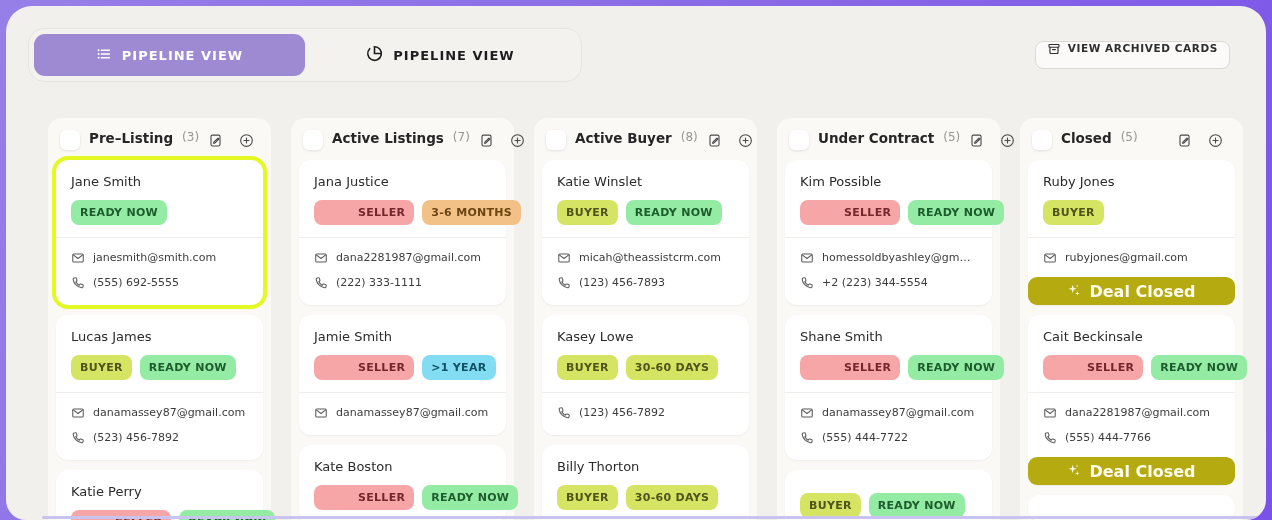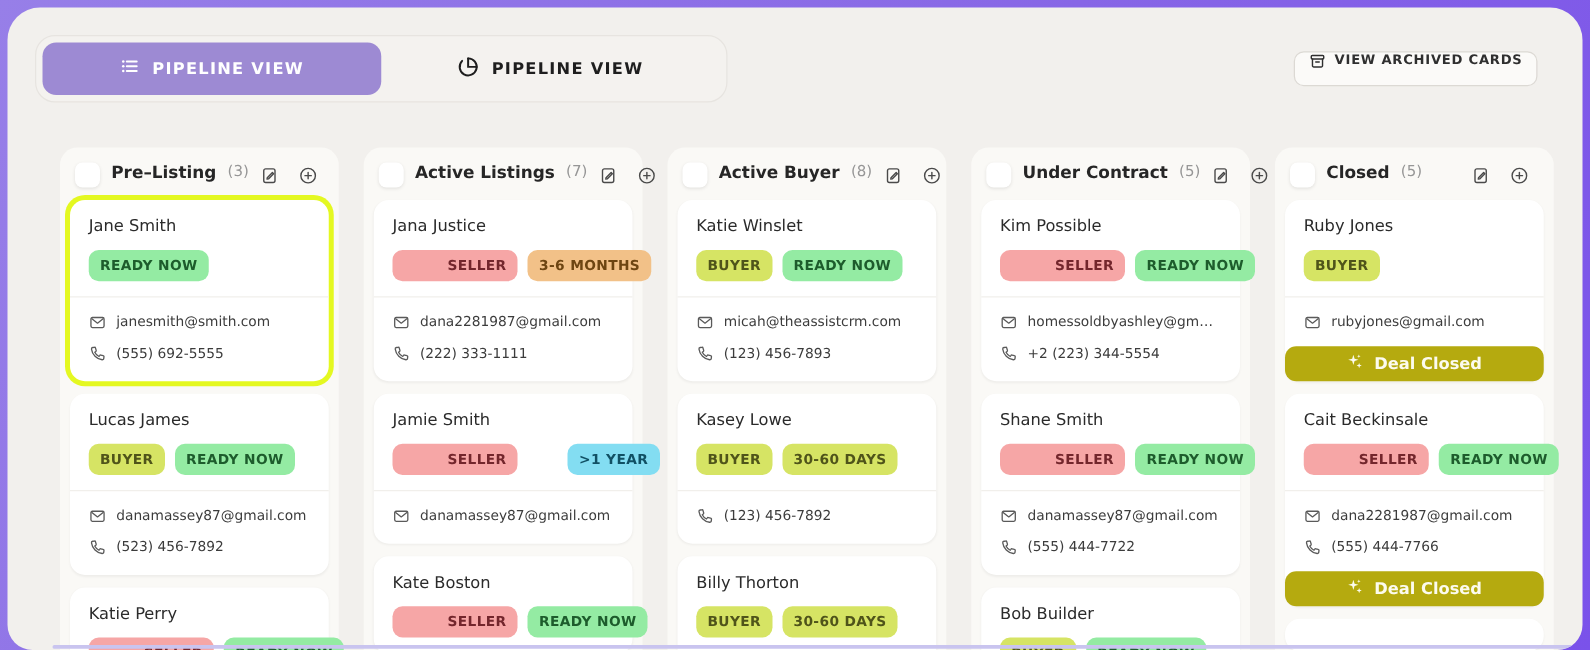--- a/index.html
+++ b/index.html
@@ -40,30 +40,30 @@
   
   .card { background: #fff; border-radius: 12px; padding: 13px 15px; margin-bottom: 10px; box-shadow: 0 1px 2px rgba(20,20,20,0.05); cursor: pointer; }
   .card.highlighted { box-shadow: 0 0 0 4px #e4f821; }
   .card-name { font-size: 13px; font-weight: normal; color: #2b2b2b; line-height: 17px; }
   .tags { display: flex; gap: 8px; margin-top: 10px; }
   .tag { font-size: 11px; font-weight: bold; letter-spacing: 0.3px; padding: 6px 9px; border-radius: 8px; white-space: nowrap; }
   .tag.pink   { background: #f6a6a6; color: #73262c; padding-left: 44px; }
   .tag.green  { background: #94eba3; color: #1d5c2c; }
   .tag.lime   { background: #d6e464; color: #4f541a; }
   .tag.orange { background: #f2c188; color: #6d4512; }
-  .tag.blue   { background: #83ddf2; color: #115064; margin-left: 32px; }
+  .tag.blue   { background: #83ddf2; color: #115064; }
   .divider { height: 1px; background: #f1efeb; margin: 12px -15px 10px; }
   .contact-row { display: flex; align-items: center; gap: 8px; color: #3c3c3c; font-size: 11px; height: 19px; }
   .contact-row + .contact-row { margin-top: 6px; }
   .contact-icon { color: #5a5a5a; flex: none; display: flex; }
   .contact-text { white-space: nowrap; overflow: hidden; text-overflow: ellipsis; max-width: 174px; }
   .deal-banner {
     margin: 10px -15px -13px; height: 28px; background: #b5aa0f; border-radius: 9px;
     display: flex; align-items: center; justify-content: center; gap: 8px;
-    color: #fcfbee; font-size: 13px; font-weight: bold; cursor: pointer;
+    color: #fcfbee; font-size: 16px; font-weight: bold; cursor: pointer;
   }
   .scroll-line { position: absolute; left: 36px; right: 0; bottom: 1px; height: 3px; background: #c9c4ef; border-radius: 2px; cursor: pointer; }
 </style>
 </head>
 <body>
 
 <div class="panel">
 
   <div class="toolbar">
     <div class="tab-group">
@@ -411,21 +411,20 @@
           <span class="contact-icon">
               <svg width="14" height="14" viewBox="0 0 16 16" fill="none" stroke="currentColor" stroke-width="1.2" stroke-linejoin="round">
                 <path d="M5.1 2.1 L3.6 2.3 C2.9 2.4 2.4 3.1 2.5 3.8 C3.1 8.7 7.3 12.9 12.2 13.5 C12.9 13.6 13.6 13.1 13.7 12.4 L13.9 10.9 C14 10.4 13.7 9.9 13.2 9.8 L11 9.2 C10.6 9.1 10.2 9.2 10 9.6 L9.4 10.5 C7.8 9.7 6.3 8.2 5.5 6.6 L6.4 6 C6.8 5.8 6.9 5.4 6.8 5 L6.2 2.8 C6.1 2.3 5.6 2 5.1 2.1 Z"></path>
               </svg>
             </span>
           <span class="contact-text">(555) 444-7722</span>
         </div>
       </div>
 
       <div class="card">
-        <div class="card-name">Bob Builder</div>
         <div class="tags">
           <span class="tag lime">BUYER</span>
           <span class="tag green">READY NOW</span>
         </div>
 
       </div>
     </div>
 
     <div class="column">
       <div class="col-header">

